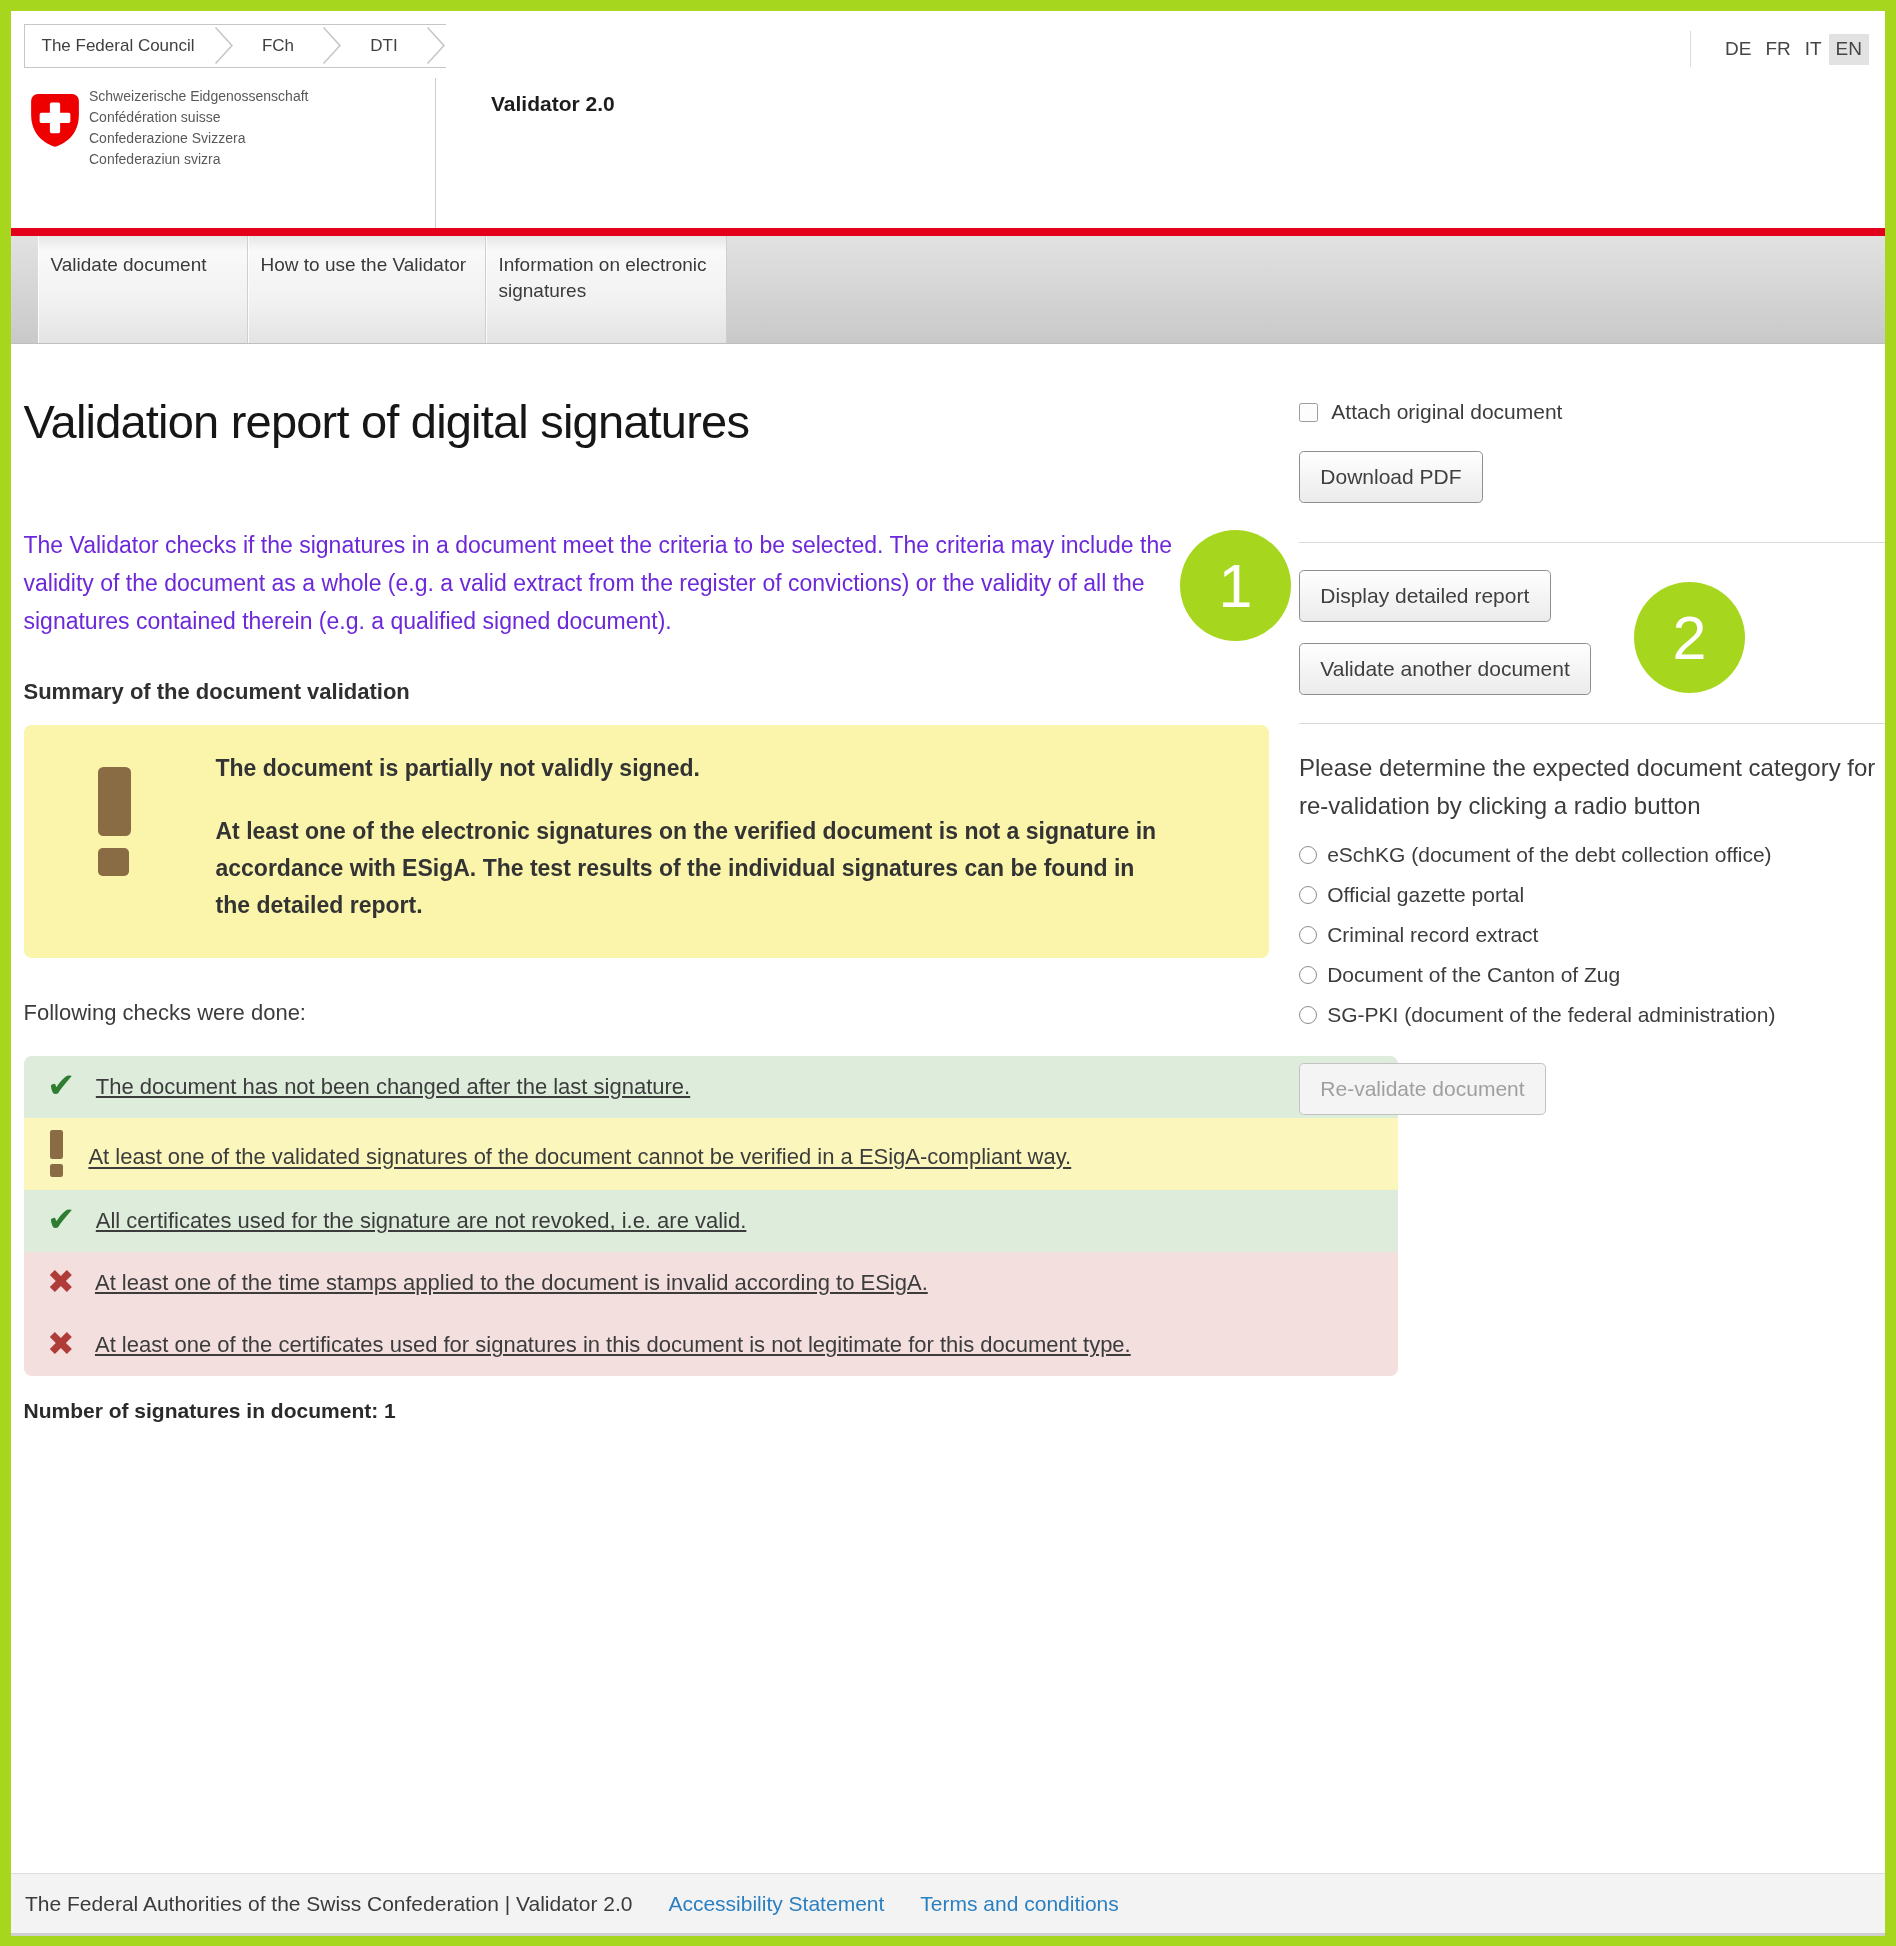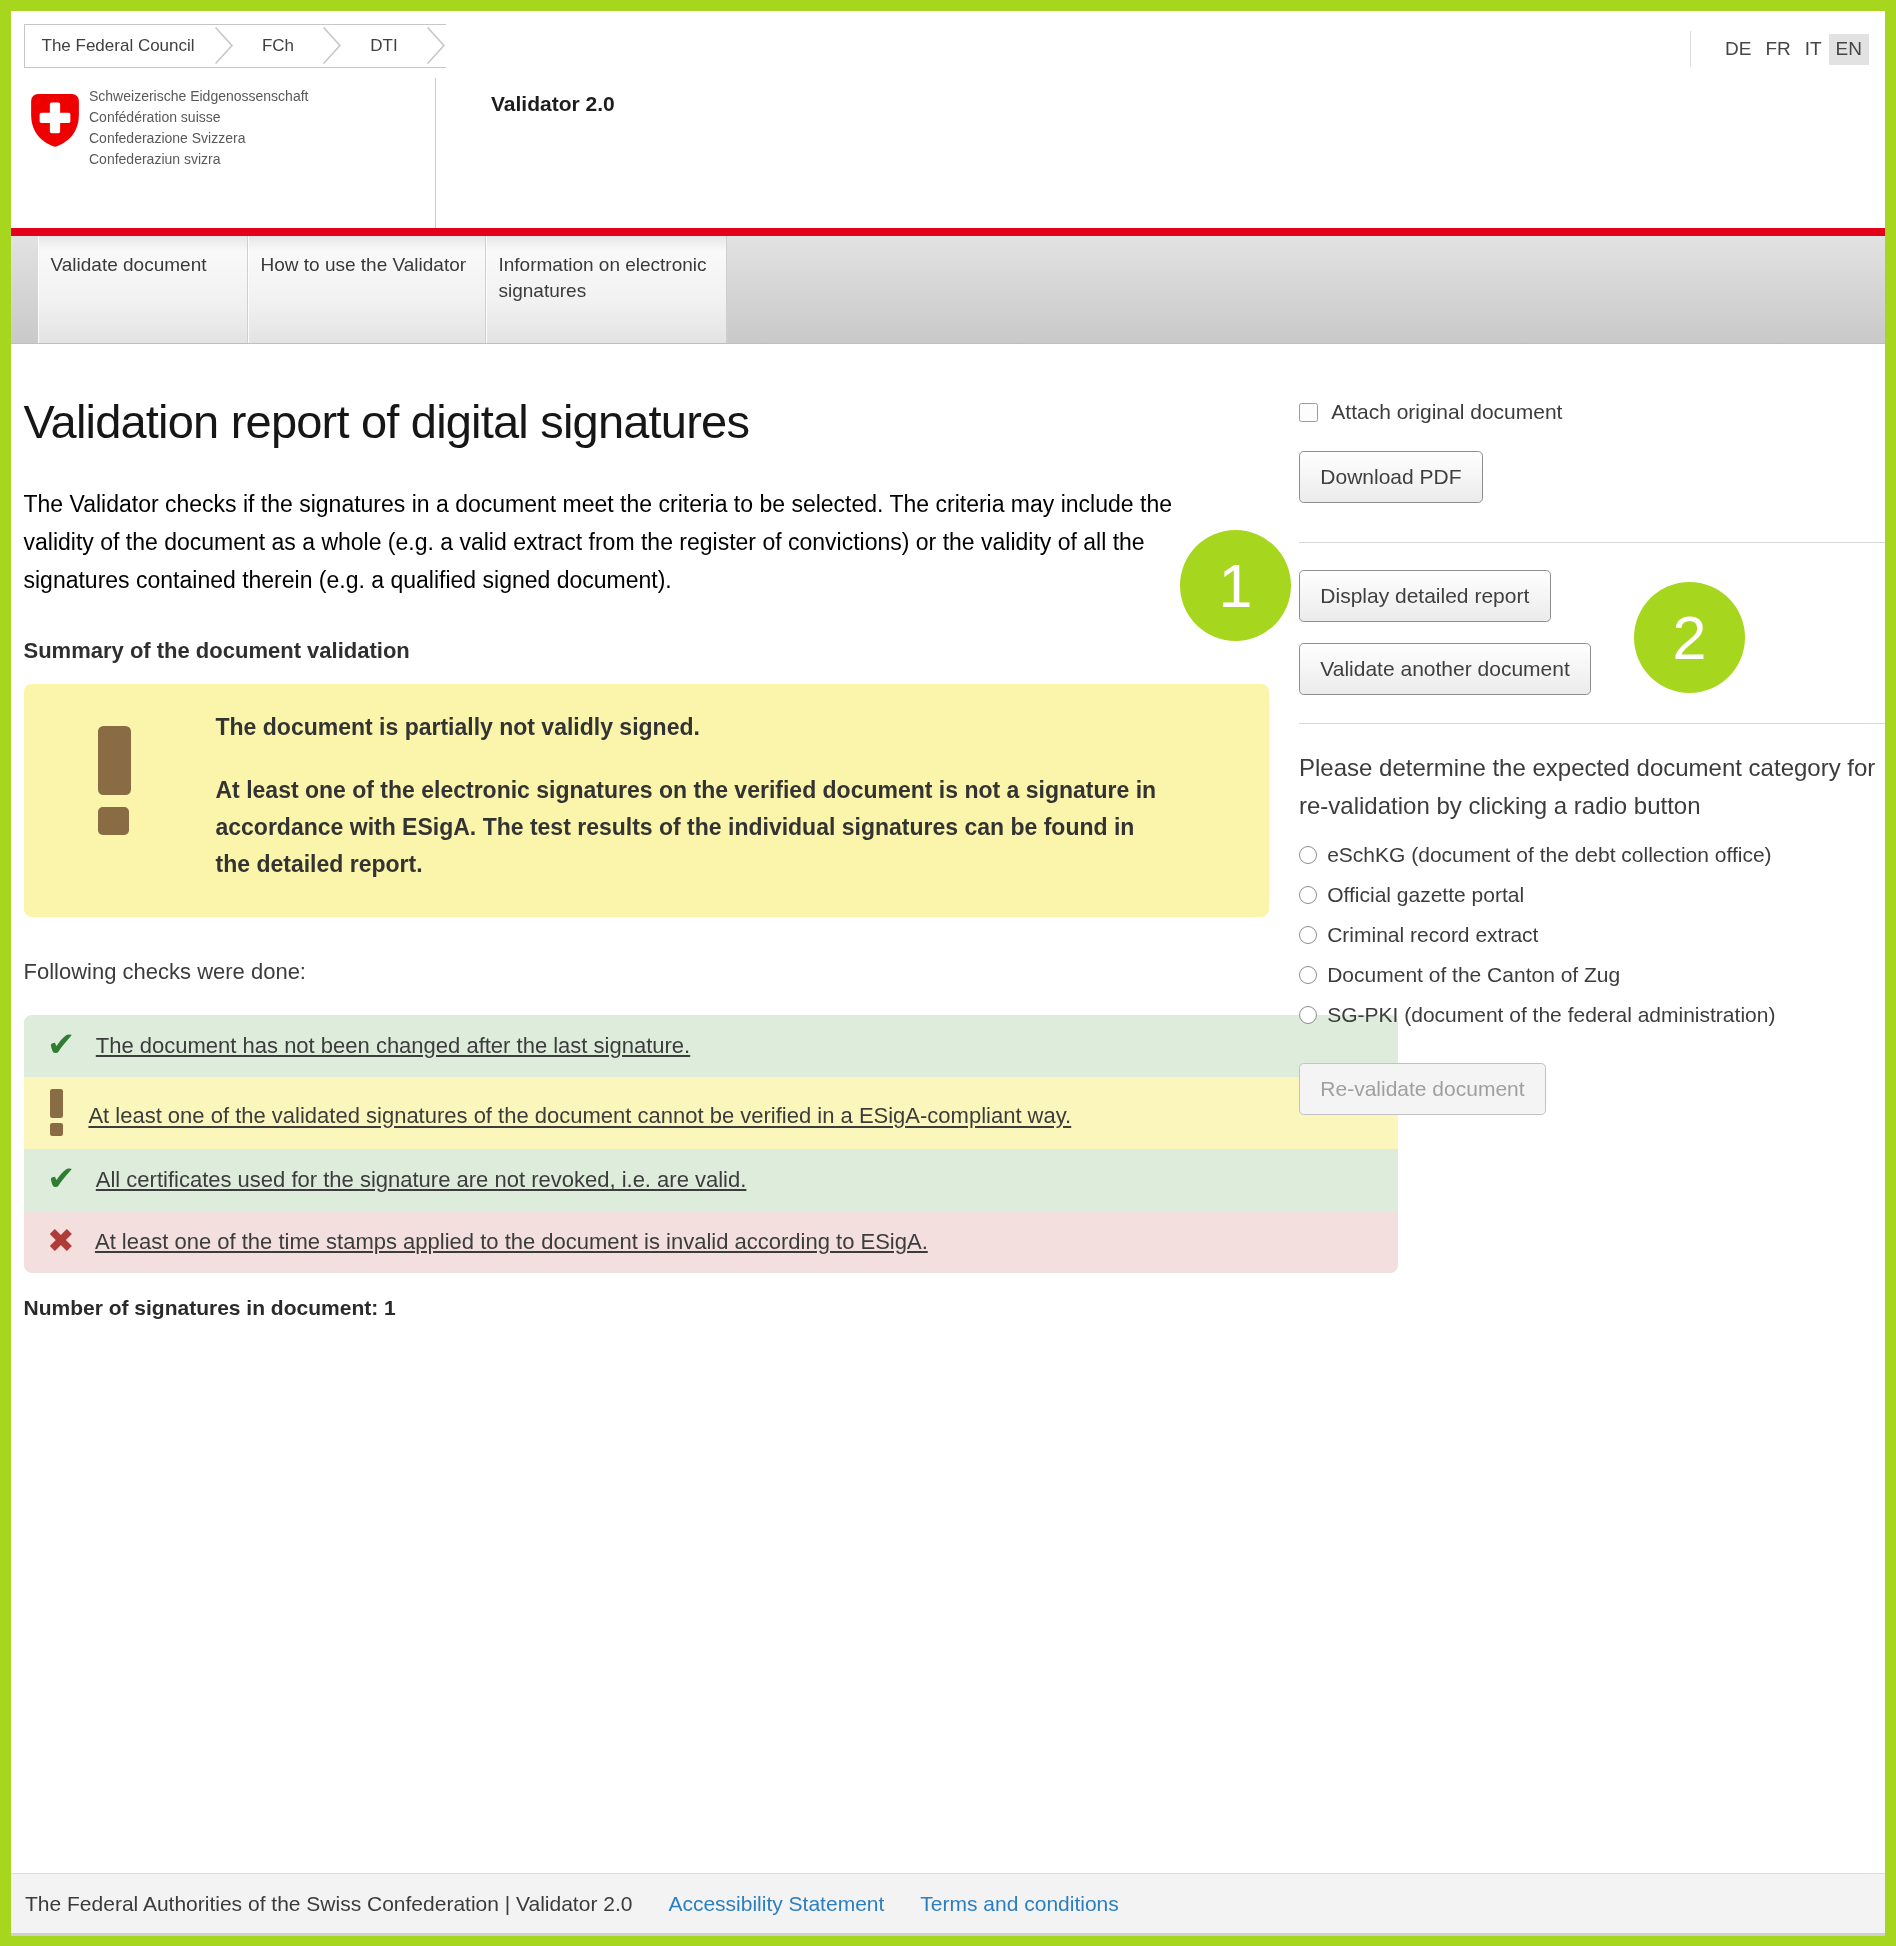--- a/index.html
+++ b/index.html
@@ -43,21 +43,21 @@
     background:linear-gradient(#e6e6e6 0%, #f9f9f9 14%, #f1f1f1 62%, #e3e3e3 100%);
     border-right:1.6px solid #cfcfcf; box-shadow:inset 0.8px 0 0 #ffffff;
     cursor:pointer;
   }
   .tab-1 { width:210px; }
   .tab-2 { width:238px; }
   .tab-3 { width:241px; }
   
   .main-col { position:absolute; left:12.5px; top:333px; width:1248px; }
   .page-title { margin-top:50px; font-size:47px; font-weight:400; letter-spacing:-0.8px; color:#161616; }
-  .intro { margin-top:36px; width:1193px; font-size:23px; line-height:38px; color:#000000; }
+  .intro { margin-top:77px; width:1193px; font-size:23px; line-height:38px; color:#6d28d9; }
   .section-h { margin-top:39px; font-size:22px; font-weight:bold; color:#2f2f2f; }
   .summary-box {
     position:relative; margin-top:20.3px; width:1245px; min-height:213px;
     background:#faf5ab; border-radius:7.8px; padding:26.6px 31px 34px 192px;
   }
   .excl-big { position:absolute; left:74px; top:42px; width:33px; }
   .excl-big .bar { width:33px; height:69px; background:#8a6c44; border-radius:5.5px; }
   .excl-big .dot { width:31px; height:28px; background:#8a6c44; border-radius:4.7px; margin-top:11.7px; margin-left:0.8px; }
   .summary-line1 { font-size:23px; font-weight:bold; line-height:33px; color:#333; width:954px; }
   .summary-line2 { margin-top:28px; font-size:23px; font-weight:bold; line-height:37px; color:#333; width:954px; }
@@ -207,20 +207,23 @@
       </div>
       <div class="check-row warn">
         <span class="excl-small"><span class="bar" style="display:block"></span><span class="dot" style="display:block"></span></span><span>At least one of the validated signatures of the document cannot be verified in a ESigA-compliant way.</span>
       </div>
       <div class="check-row ok">
         <span class="glyph-icon check-glyph">✔</span><span>All certificates used for the signature are not revoked, i.e. are valid.</span>
       </div>
       <div class="check-row fail">
         <span class="glyph-icon cross-glyph">✖</span><span>At least one of the time stamps applied to the document is invalid according to ESigA.</span>
       </div>
+      <div class="check-row fail">
+        <span class="glyph-icon cross-glyph">✖</span><span>At least one of the certificates used for signatures in this document is not legitimate for this docu­ment type.</span>
+      </div>
     </div>
 
     <p class="sig-count">Number of signatures in document: 1</p>
   </main>
 
   <aside class="sidebar">
     <div class="attach-row">
       <span class="checkbox"></span>
       <span class="attach-label">Attach original document</span>
     </div>

